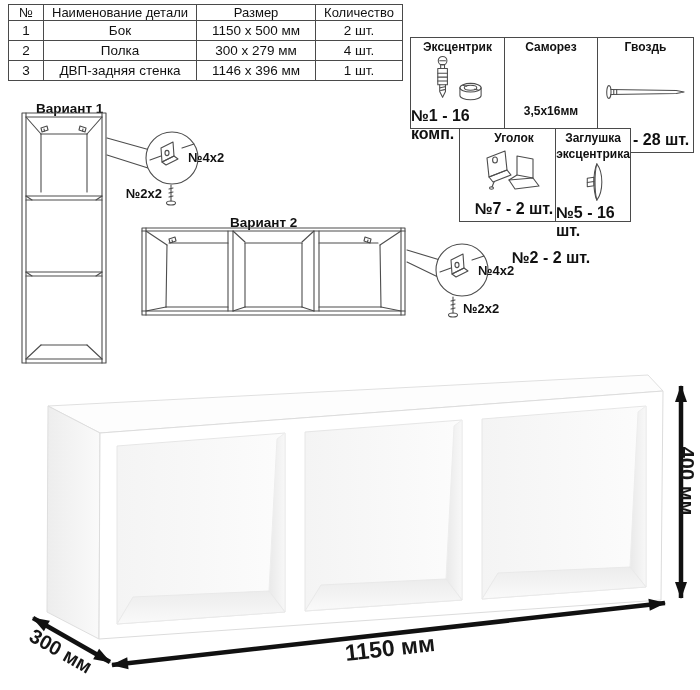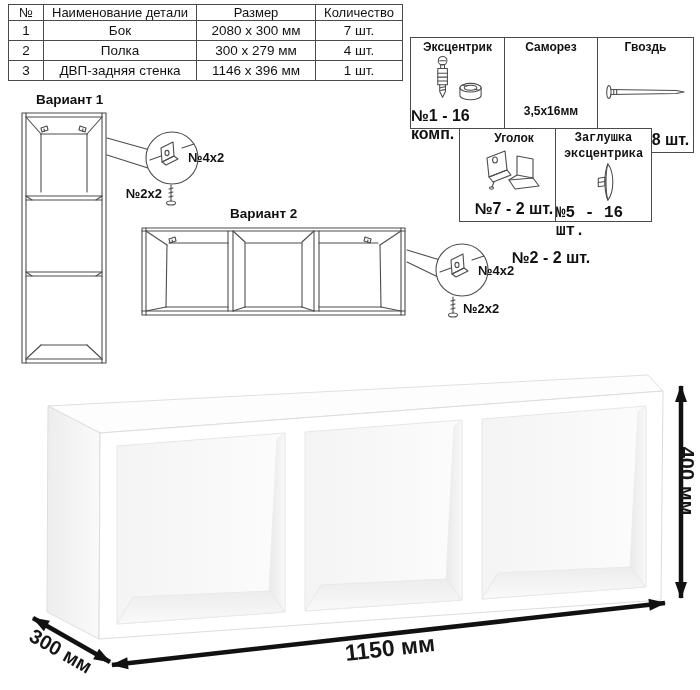--- a/index.html
+++ b/index.html
@@ -14,21 +14,21 @@
   .parts-table .c-name{width:142px;text-align:center;}
   .parts-table .c-size{width:108px;}
   .parts-table .c-qty{width:76px;}
   
   .hw-cell{position:absolute;border:1.4px solid #4a4a4a;background:#fff;box-sizing:border-box;
           display:flex;flex-direction:column;align-items:center;}
   .hw-title{font-weight:700;font-size:12px;line-height:1.1;text-align:center;margin-top:3px;}
   .hw-icon{flex:1;display:flex;align-items:center;justify-content:center;}
   .hw-count{font-weight:700;font-size:16px;margin:1px 0 3px;}
   
-  .v-title{position:absolute;font-weight:700;font-size:13.5px;}
+  .v-title{position:absolute;font-weight:700;font-size:13.5px;margin-top:9px;}
   .abs{position:absolute;}
   svg{display:block;}
   .line-art{stroke:#4d4d4d;stroke-width:1.1;fill:none;stroke-linejoin:round;stroke-linecap:round;}
   .callout-label{font:700 13px "Liberation Sans",sans-serif;fill:#111;}
   .dim-label{font-weight:700;font-family:"Liberation Sans",sans-serif;fill:#161616;}
 </style>
 </head>
 <body>
 
 <div class="canvas">
@@ -37,22 +37,22 @@
     <tbody>
         <tr>
       <th class="c-num">№</th>
       <th class="c-name">Наименование детали</th>
       <th class="c-size">Размер</th>
       <th class="c-qty">Количество</th>
     </tr>
     <tr>
       <td class="c-num">1</td>
       <td class="c-name">Бок</td>
-      <td class="c-size">2080 x 300 мм</td>
-      <td class="c-qty">7 шт.</td>
+      <td class="c-size">1150 x 500 мм</td>
+      <td class="c-qty">2 шт.</td>
     </tr>
     <tr>
       <td class="c-num">2</td>
       <td class="c-name">Полка</td>
       <td class="c-size">300 x 279 мм</td>
       <td class="c-qty">4 шт.</td>
     </tr>
     <tr>
       <td class="c-num">3</td>
       <td class="c-name">ДВП-задняя стенка</td>
@@ -134,21 +134,21 @@
               <ellipse cx="10.5" cy="40" rx="2" ry="1.2"></ellipse>
             <path d="M36,8 L52,11 L52,30 L36,27 Z"></path>
             <path d="M28,32 L52,30 L58,38 L34,41 Z"></path>
             <path d="M36,27 L28,32"></path>
           </g>
         </svg>
       </div>
       <div class="hw-count">№7 - 2 шт.</div>
     </div>
 
-    <div class="hw-cell" style="left:555px;top:128px;width:97px;height:94px;font-family:Liberation Mono, monospace;">
+    <div class="hw-cell" style="left:555px;top:128px;width:76px;height:94px;">
       <div class="hw-title">Заглушка</div>
       <div class="hw-title">эксцентрика</div>
       <div class="hw-icon">
         <svg width="34" height="42" viewBox="0 0 34 44">
           <g class="line-art">
             <path d="M21,3 C28,12 28,32 21,41 C17,32 17,12 21,3 Z"></path>
             <path d="M21,3 C18.5,12 18.5,32 21,41"></path>
             <path d="M11,18 L18,17 L18,26 L11,27 Z"></path>
             <line x1="11" y1="22.5" x2="18" y2="21.5"></line>
           </g>

